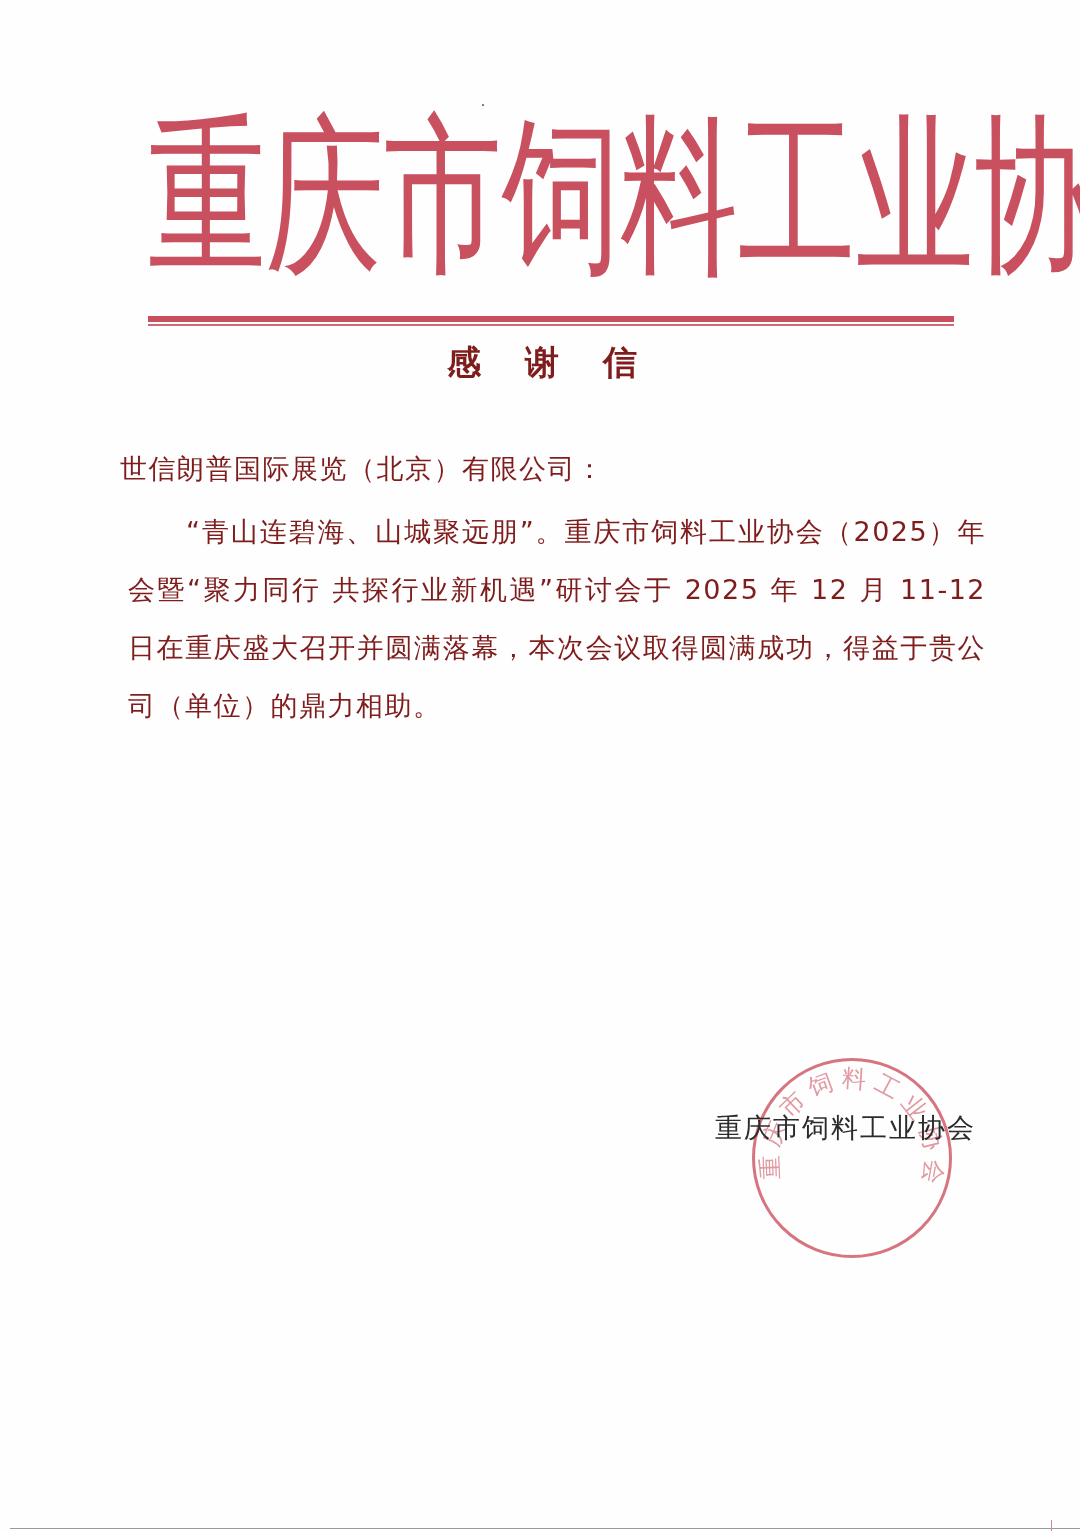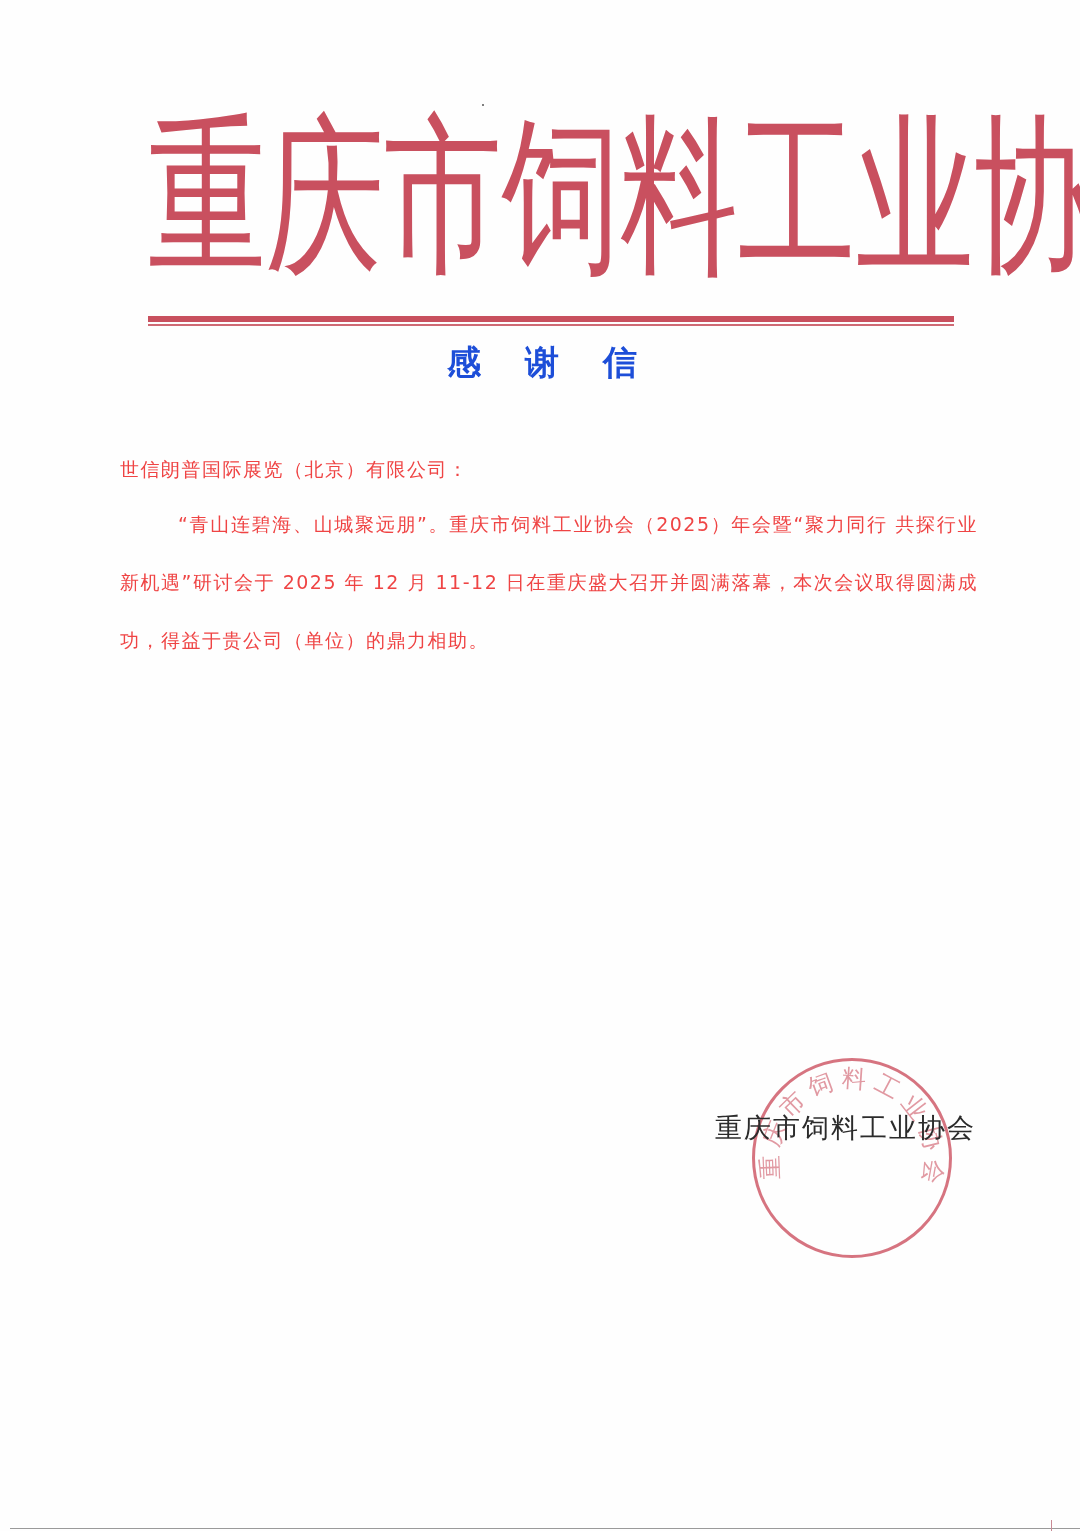--- a/index.html
+++ b/index.html
@@ -72,41 +72,41 @@
     }
     .doc-title {
       position: absolute;
       left: 0;
       top: 340px;
       width: 1080px;
       text-align: center;
       font-family: "DejaVu Sans", "Liberation Sans", sans-serif;
       font-weight: bold;
       font-size: 34px;
-      color: #1d4ed8;
+      color: #7f1d1d;
       letter-spacing: 44px;
       padding-left: 48px;
       box-sizing: border-box;
     }
     .body-text {
       position: absolute;
       left: 120px;
       width: 858px;
       font-family: "DejaVu Sans", "Liberation Sans", sans-serif;
-      font-size: 19px;
+      font-size: 27px;
       line-height: 58px;
-      color: #ef4444;
+      color: #7f1d1d;
       letter-spacing: 1.5px;
     }
     .salutation {
       top: 440px;
     }
     .para {
       text-indent: 58px;
-      margin: 0;
+      margin: 8px;
       text-align: justify;
     }
     .para-1 { position: absolute; top: 495px; left: 120px; width: 858px; }
     .para-2 { position: absolute; top: 717px; left: 120px; width: 858px; }
     .closing { position: absolute; top: 937px; left: 120px; width: 858px; }
     .signature {
       position: absolute;
       right: 104px;
       top: 1100px;
       text-align: right;

